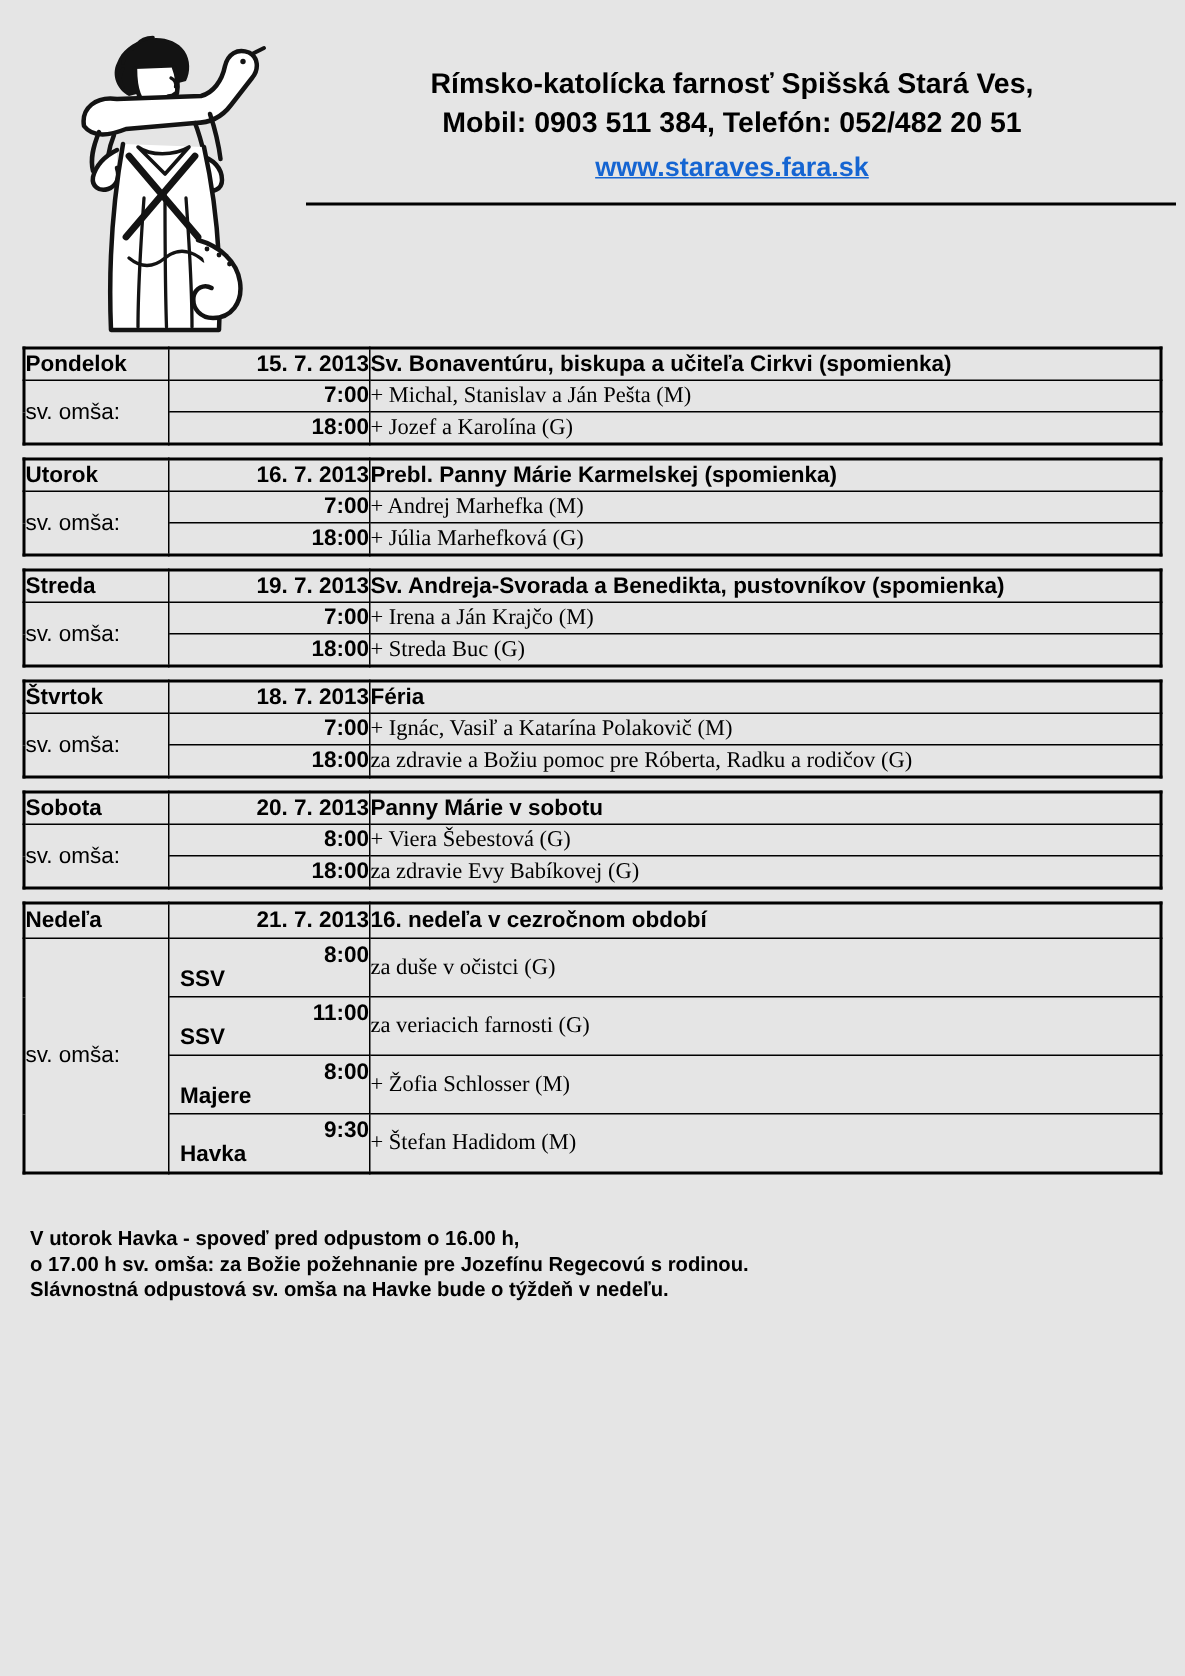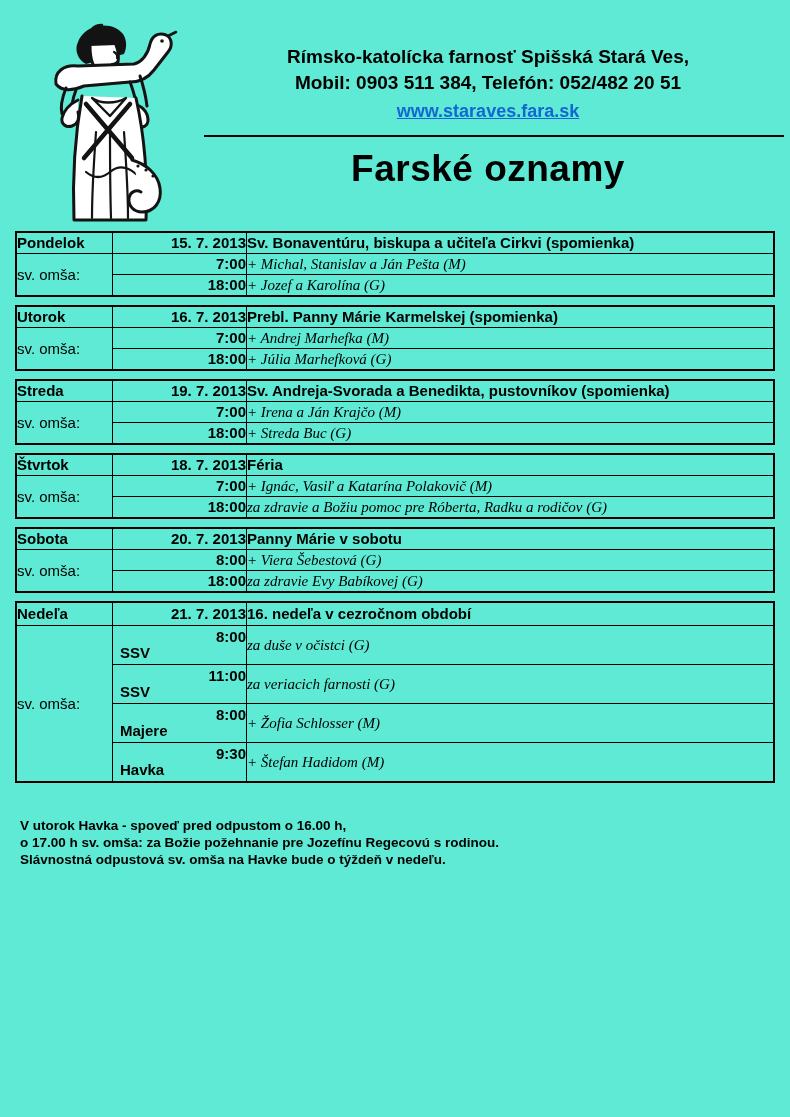--- a/index.html
+++ b/index.html
@@ -1,16 +1,16 @@
 <!DOCTYPE html>
 <html><head>
 <meta charset="utf-8">
 <style>
   html,body{margin:0;padding:0;background:#fff;}
-  .page{position:relative;width:790px;height:1117px;background:#5eead4;
+  .page{position:relative;width:790px;height:1117px;background:#e5e5e5;
         font-family:"Liberation Sans",sans-serif;color:#000;overflow:hidden;}
 
   
   .header{position:relative;height:231px;}
   .logo{position:absolute;left:26px;top:12px;width:164px;height:214px;}
   .head-text{position:absolute;left:192px;right:6px;top:44px;text-align:center;}
   .head-line{font-size:19px;font-weight:bold;line-height:26px;letter-spacing:0px;white-space:nowrap;}
   .site-link{display:inline-block;margin-top:4px;font-size:18px;font-weight:bold;
              text-decoration:underline;cursor:pointer;line-height:22px;}
   .head-rule{border-top:2px solid #000;margin:13px 0 0 12px;}
@@ -22,21 +22,21 @@
               margin:0 0 8px 0;border:2.5px solid #000;}
   table.sched td{border:1.5px solid #000;padding:0;vertical-align:middle;
                  font-size:15px;height:20px;line-height:20px;overflow:hidden;white-space:nowrap;}
   table.sunday td{height:22px;line-height:22px;}
   .c-day{width:95px;font-weight:bold;padding-left:8px;}
   .c-date{width:133px;font-weight:bold;text-align:right;padding-right:8px;}
   .c-feast{font-weight:bold;padding-left:8px;}
   .c-mass{font-weight:normal;padding-left:8px;}
   .c-time{font-weight:bold;text-align:right;padding-right:8px;}
   .c-time .place{float:left;padding-left:7px;font-weight:bold;margin-top:16px;}
-  .c-int{font-family:"Liberation Serif","DejaVu Serif",serif;font-style:italic;
+  .c-int{font-family:"Liberation Serif","DejaVu Serif",serif;
          font-size:16px;padding-left:8px;font-weight:normal;margin-top:16px;}
 
   
   .announcements{padding:6px 15px 0 20px;font-weight:bold;font-size:13.5px;line-height:17px;margin-top:28px;}
 </style>
 </head>
 <body>
 
 <div class="page">
 
@@ -73,21 +73,20 @@
       <circle cx="127" cy="164" r="1.6" fill="#131313" stroke="none"></circle>
     </svg>
 
     <div class="head-text">
       <div class="head-line">Rímsko-katolícka farnosť Spišská Stará Ves,</div>
       <div class="head-line">Mobil: 0903 511 384, Telefón: 052/482 20 51</div>
       <div>
         <a class="site-link" style="color: rgb(21, 101, 210);">www.staraves.fara.sk</a>
       </div>
       <div class="head-rule"></div>
-      <div class="page-title">Farské oznamy</div>
     </div>
   </div>
 
   <div class="main">
 
     <table class="sched">
       <tbody>
           <tr>
         <td class="c-day">Pondelok</td>
         <td class="c-date">15. 7. 2013</td>

